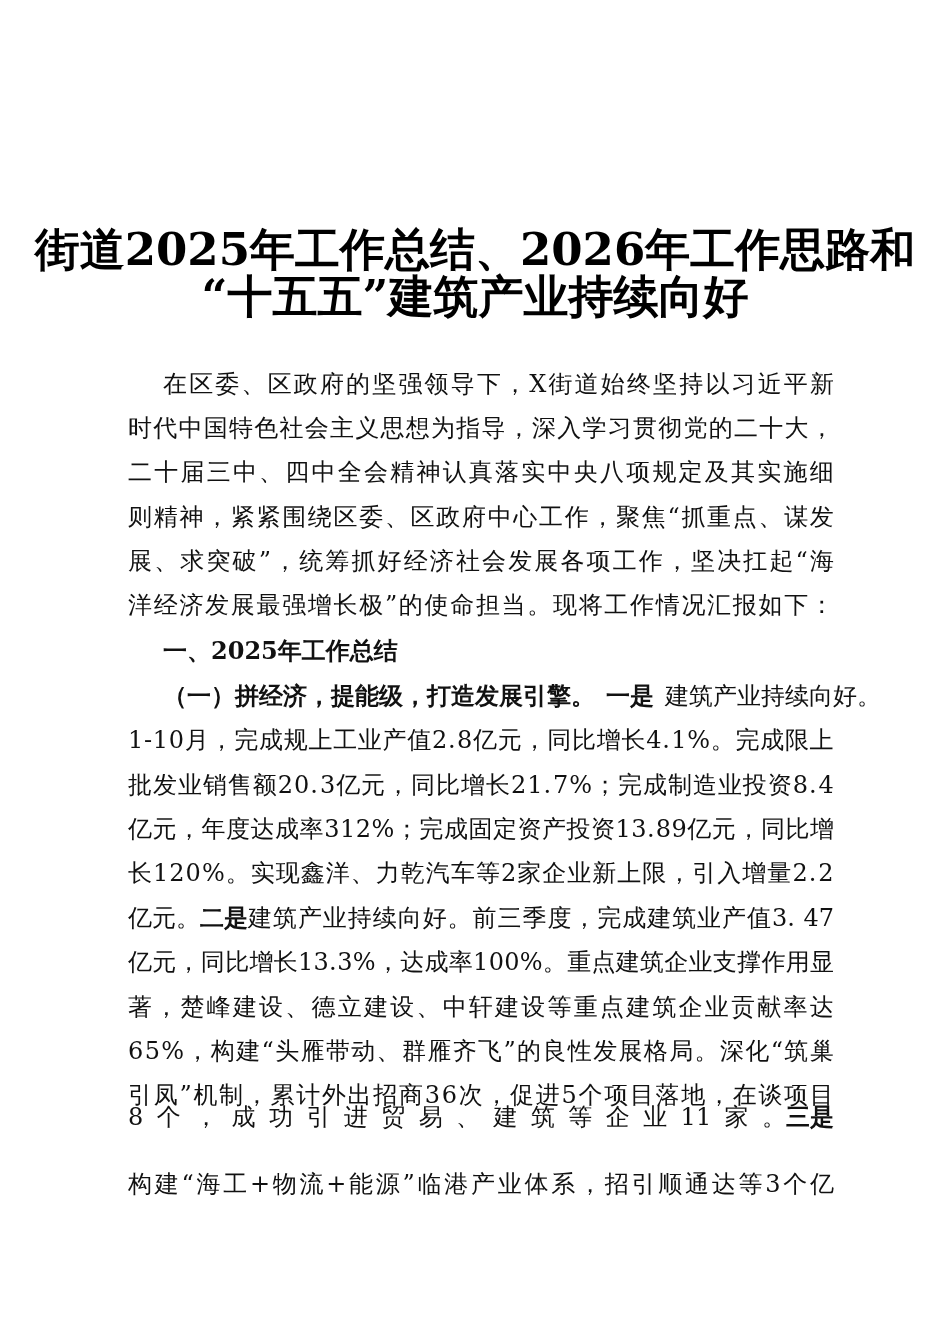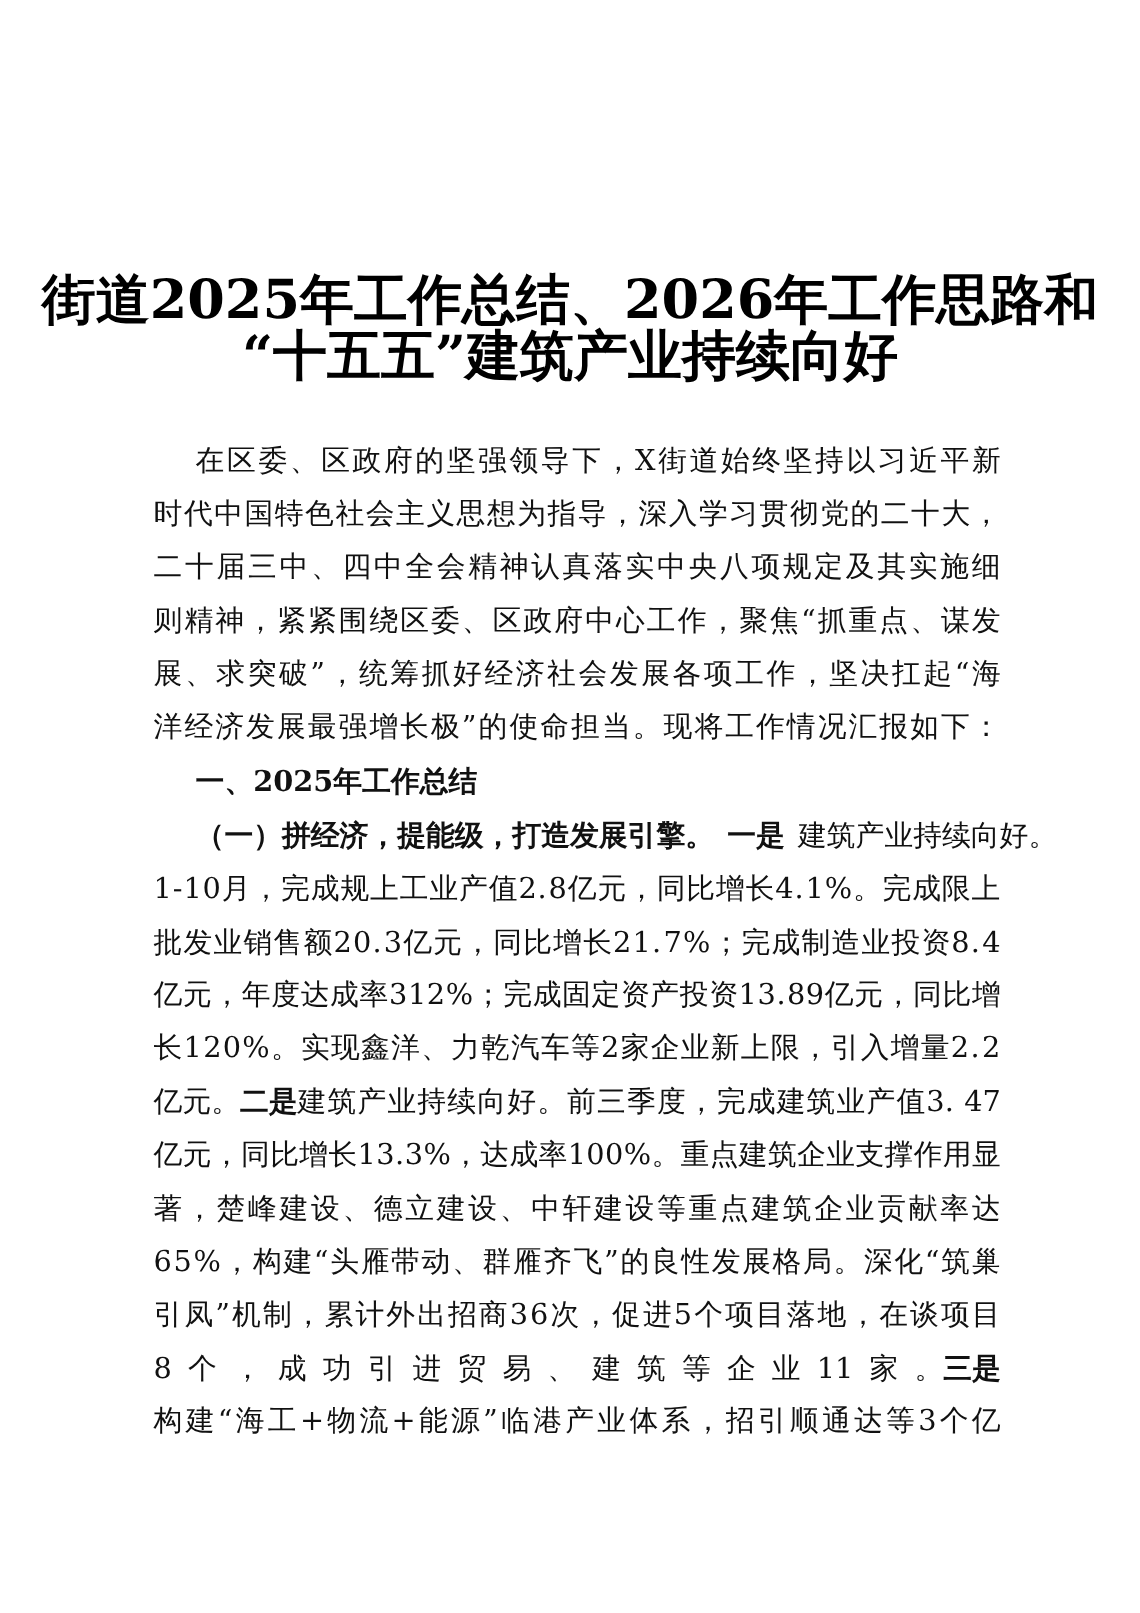--- a/index.html
+++ b/index.html
@@ -490,21 +490,21 @@
       <span>目</span>
       <span>落</span>
       <span>地</span>
       <span>，</span>
       <span>在</span>
       <span>谈</span>
       <span>项</span>
       <span>目</span>
     </div>
 
-  <div class="line flexline" style="top:1125px;justify-content:space-between;">
+  <div class="line flexline" style="top:1102px;justify-content:space-between;">
     <span style="flex:1;text-align:justify;text-align-last:justify;">8个，成功引进贸易、建筑等企业11家。</span>
       <span class="b">三是</span>
   </div>
 
   <div class="line" style="top: 1169px; display: flex; justify-content: space-between;">
       <span>构</span>
       <span>建</span>
       <span>“</span>
       <span>海</span>
       <span>工</span>

